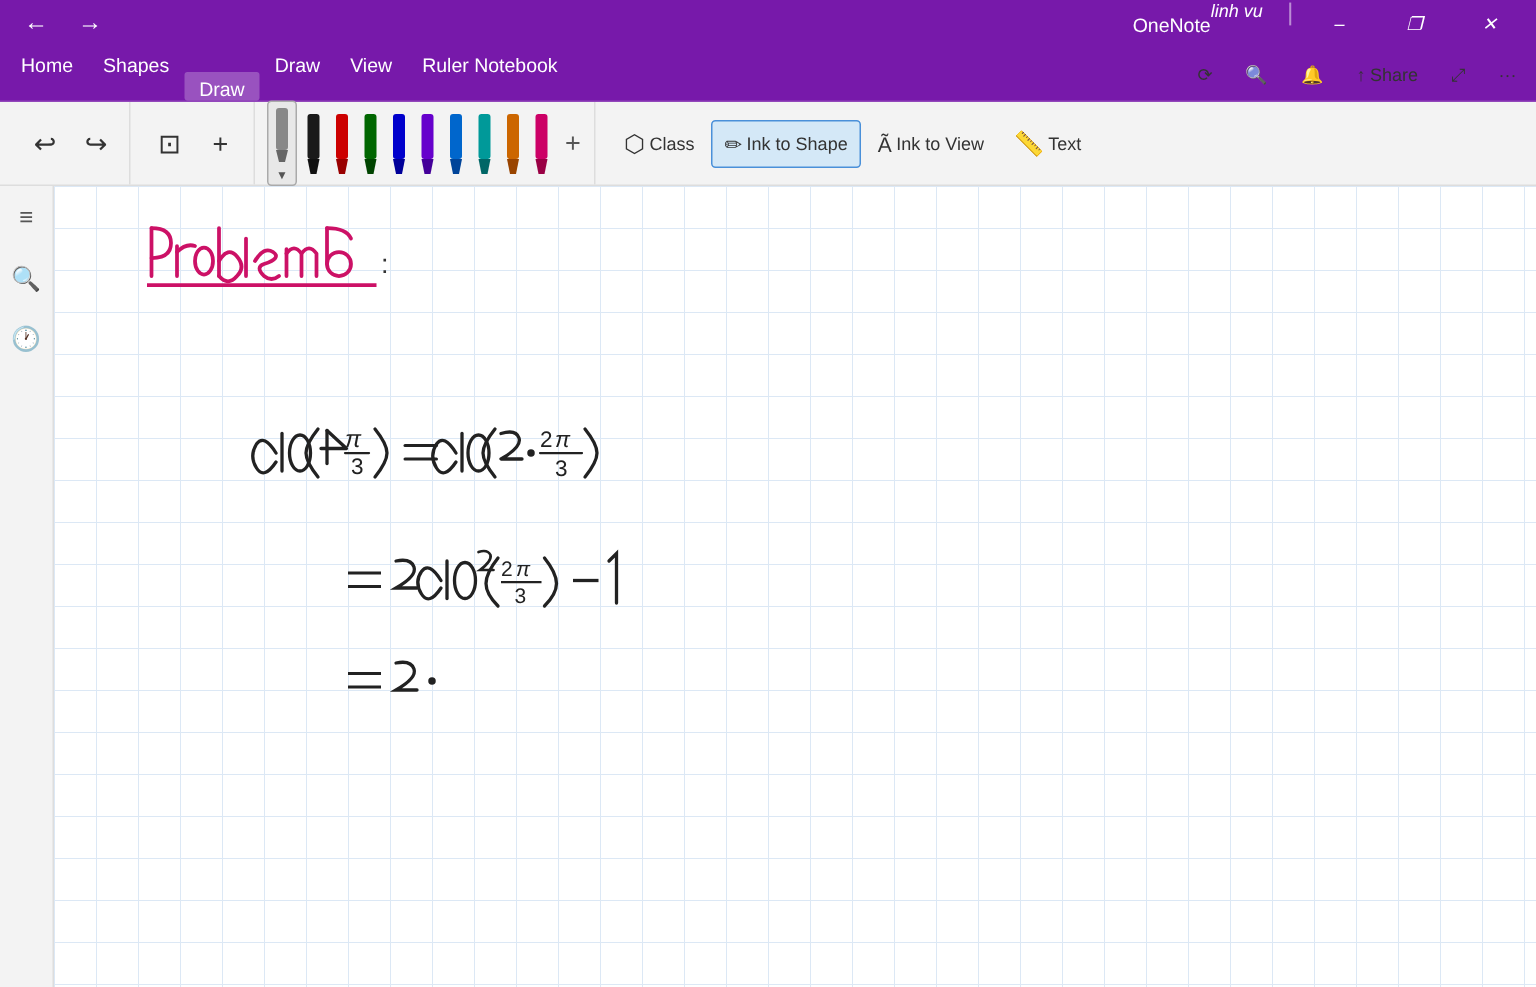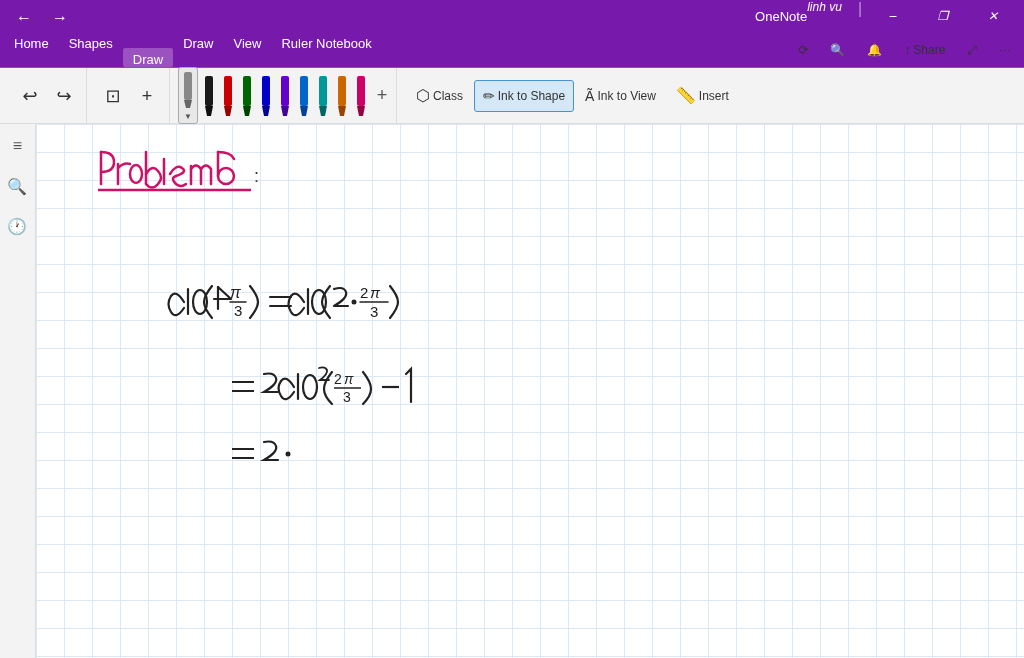--- a/index.html
+++ b/index.html
@@ -316,21 +316,21 @@
     <button class="ribbon-tool-btn active">
       <span style="font-size:14px;">✏</span>
       <span>Ink to Shape</span>
     </button>
     <button class="ribbon-tool-btn">
       <span style="font-size:14px;">Ã</span>
       <span>Ink to View</span>
     </button>
     <button class="ribbon-tool-btn">
       <span style="font-size:16px;">📏</span>
-      <span>Insert</span>
+      <span>Text</span>
     </button>
   </div>
 </div>
 
 <div id="sidebar">
   <div class="sidebar-icon">≡</div>
   <div class="sidebar-icon">🔍</div>
   <div class="sidebar-icon">🕐</div>
 </div>
 

